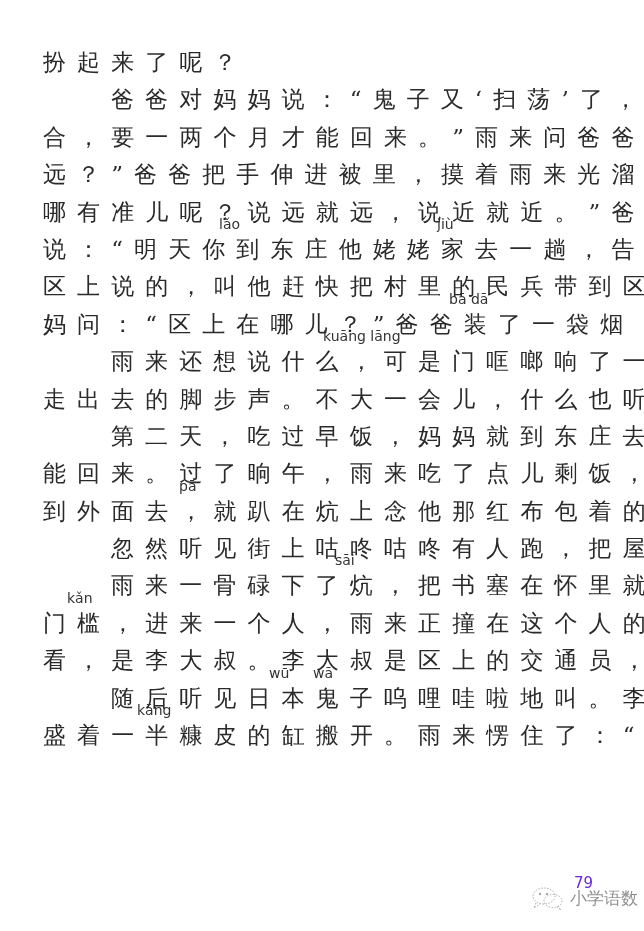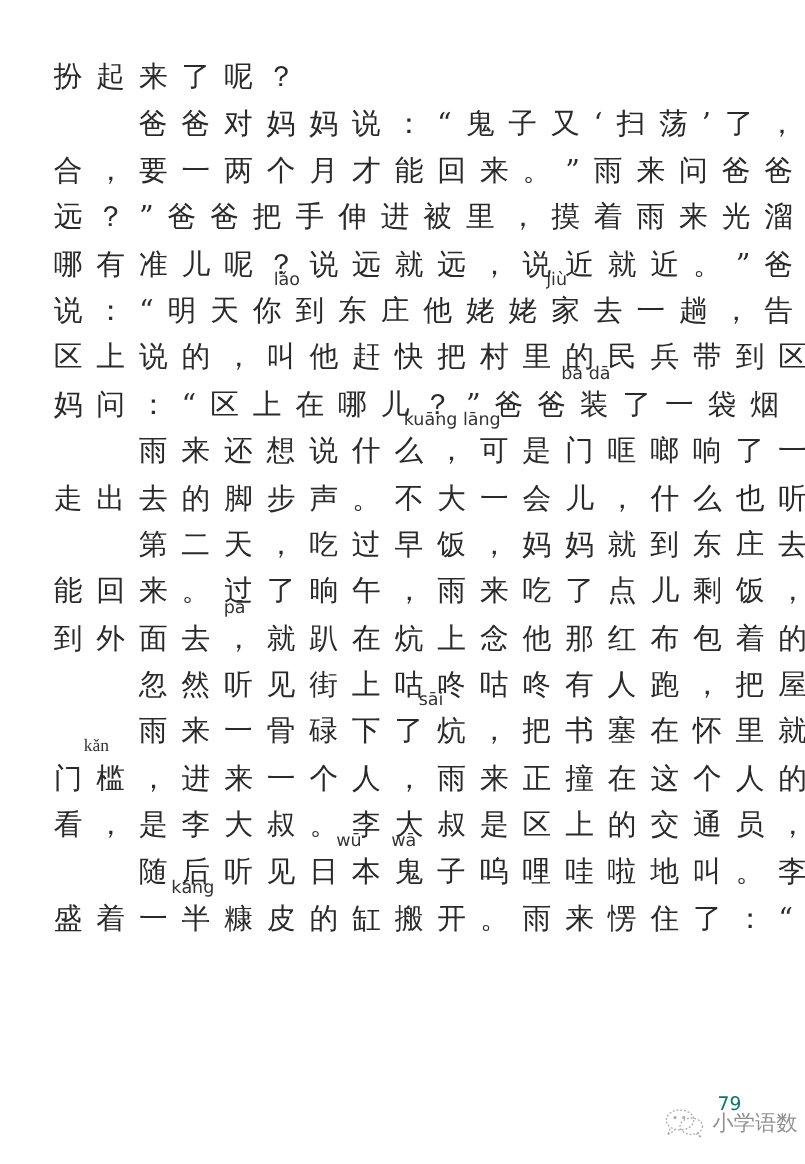--- a/index.html
+++ b/index.html
@@ -44,21 +44,21 @@
       line-height: 10px;
       color: #333;
       white-space: nowrap;
     }
     .page-number {
       position: absolute;
       left: 574px;
       top: 874px;
       font-family: "DejaVu Sans", "Liberation Sans", sans-serif;
       font-size: 15px;
-      color: #0f766e;
+      color: #6d28d9;
       text-align: right;
     }
     .watermark {
       position: absolute;
       left: 530px;
       top: 885px;
       display: flex;
       align-items: center;
       gap: 4px;
       opacity: 0.75;
@@ -83,21 +83,21 @@
       <div class="line"><span>说：“明天你到东庄他姥姥家去一趟，告诉他舅舅，就说</span><span class="py" style="left: 176px;">lǎo</span><span class="py" style="left: 394px;">jiù</span></div>
       <div class="line"><span>区上说的，叫他赶快把村里的民兵带到区上去集合。”妈</span></div>
       <div class="line"><span>妈问：“区上在哪儿？”爸爸装了一袋烟，吧嗒吧嗒抽着，</span><span class="py" style="left: 406px;">bā dā</span></div>
       <div class="line indent"><span>雨来还想说什么，可是门哐啷响了一下，就听见爸爸</span><span class="py" style="left: 280px;">kuāng lāng</span></div>
       <div class="line"><span>走出去的脚步声。不大一会儿，什么也听不见了，只从街</span></div>
       <div class="line indent"><span>第二天，吃过早饭，妈妈就到东庄去，临走说晚上才</span></div>
       <div class="line"><span>能回来。过了晌午，雨来吃了点儿剩饭，因为看家，不能</span></div>
       <div class="line"><span>到外面去，就趴在炕上念他那红布包着的识字课本。</span><span class="py" style="left: 136px;">pā</span></div>
       <div class="line indent"><span>忽然听见街上咕咚咕咚有人跑，把屋子震得好像摇晃</span></div>
       <div class="line indent"><span>雨来一骨碌下了炕，把书塞在怀里就往外跑，刚要迈</span><span class="py" style="left: 292px;">sāi</span></div>
-      <div class="line"><span>门槛，进来一个人，雨来正撞在这个人的怀里。他抬头一</span><span class="py" style="left: 24px; font-family: Liberation Serif, serif;">kǎn</span></div>
+      <div class="line"><span>门槛，进来一个人，雨来正撞在这个人的怀里。他抬头一</span><span class="py" style="left: 24px;">kǎn</span></div>
       <div class="line"><span>看，是李大叔。李大叔是区上的交通员，常在雨来家落脚。</span></div>
       <div class="line indent"><span>随后听见日本鬼子呜哩哇啦地叫。李大叔忙把墙角那</span><span class="py" style="left: 226px;">wū</span><span class="py" style="left: 270px;">wā</span></div>
       <div class="line"><span>盛着一半糠皮的缸搬开。雨来愣住了：“咦！这是什么时候</span><span class="py" style="left: 84px; margin-left: 10px;">kāng</span></div>
     </div>
 
   <div class="page-number">79</div>
 
   <div class="watermark">
     <svg width="36" height="26" viewBox="0 0 36 26">
       <g fill="none" stroke="#8a8a8a" stroke-width="1" stroke-dasharray="1.5 1.5">

